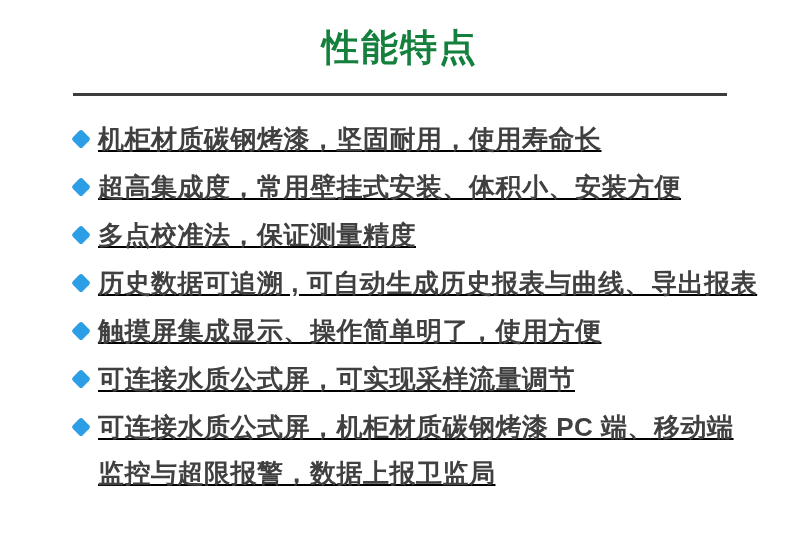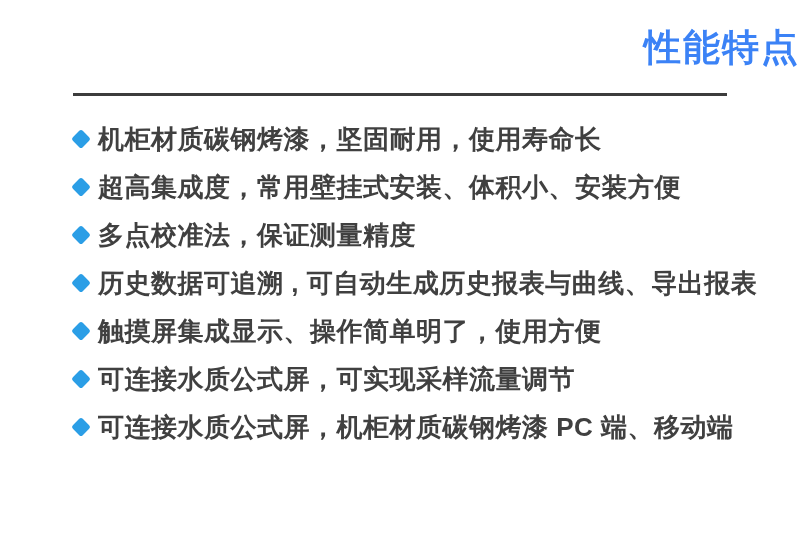--- a/index.html
+++ b/index.html
@@ -14,37 +14,38 @@
     font-family: "Liberation Sans", sans-serif;
   }
   .page {
     width: 800px;
     height: 536px;
     background: #ffffff;
     box-sizing: border-box;
   }
   .title {
     margin: 26px 0 8px 0;
-    text-align: right;
+    text-align: center;
     font-size: 37px;
     line-height: 44px;
     font-weight: 700;
-    color: #3b82f6;
+    color: #15803d;
     letter-spacing: 2px;
   }
   .divider {
     height: 0;
     border: none;
     border-top: 3px solid #3c3c3c;
     margin: 23px 73px 0 73px;
   }
   .feature-list {
     list-style: none;
     margin: 20px 40px 0 71px;
     padding: 0;
+    text-decoration: underline;
   }
   .feature-item {
     display: flex;
     align-items: flex-start;
     margin: 0 0 2px 0;
   }
   .bullet-box {
     flex: 0 0 19px;
     width: 19px;
     height: 46px;
@@ -120,17 +121,17 @@
     <span class="bullet-box">
       <span class="diamond"></span>
     </span>
     <span class="item-text"><span class="line">可连接水质公式屏，可实现采样流量调节</span></span>
   </li>
 
   <li class="feature-item">
     <span class="bullet-box">
       <span class="diamond"></span>
     </span>
-    <span class="item-text"><span class="line">可连接水质公式屏，机柜材质碳钢烤漆 PC 端、移动端</span><br></span>
+    <span class="item-text"><span class="line">可连接水质公式屏，机柜材质碳钢烤漆 PC 端、移动端</span><br><span class="line">监控与超限报警，数据上报卫监局</span></span>
   </li>
 </ul>
 
 </div>
 
 </body></html>

